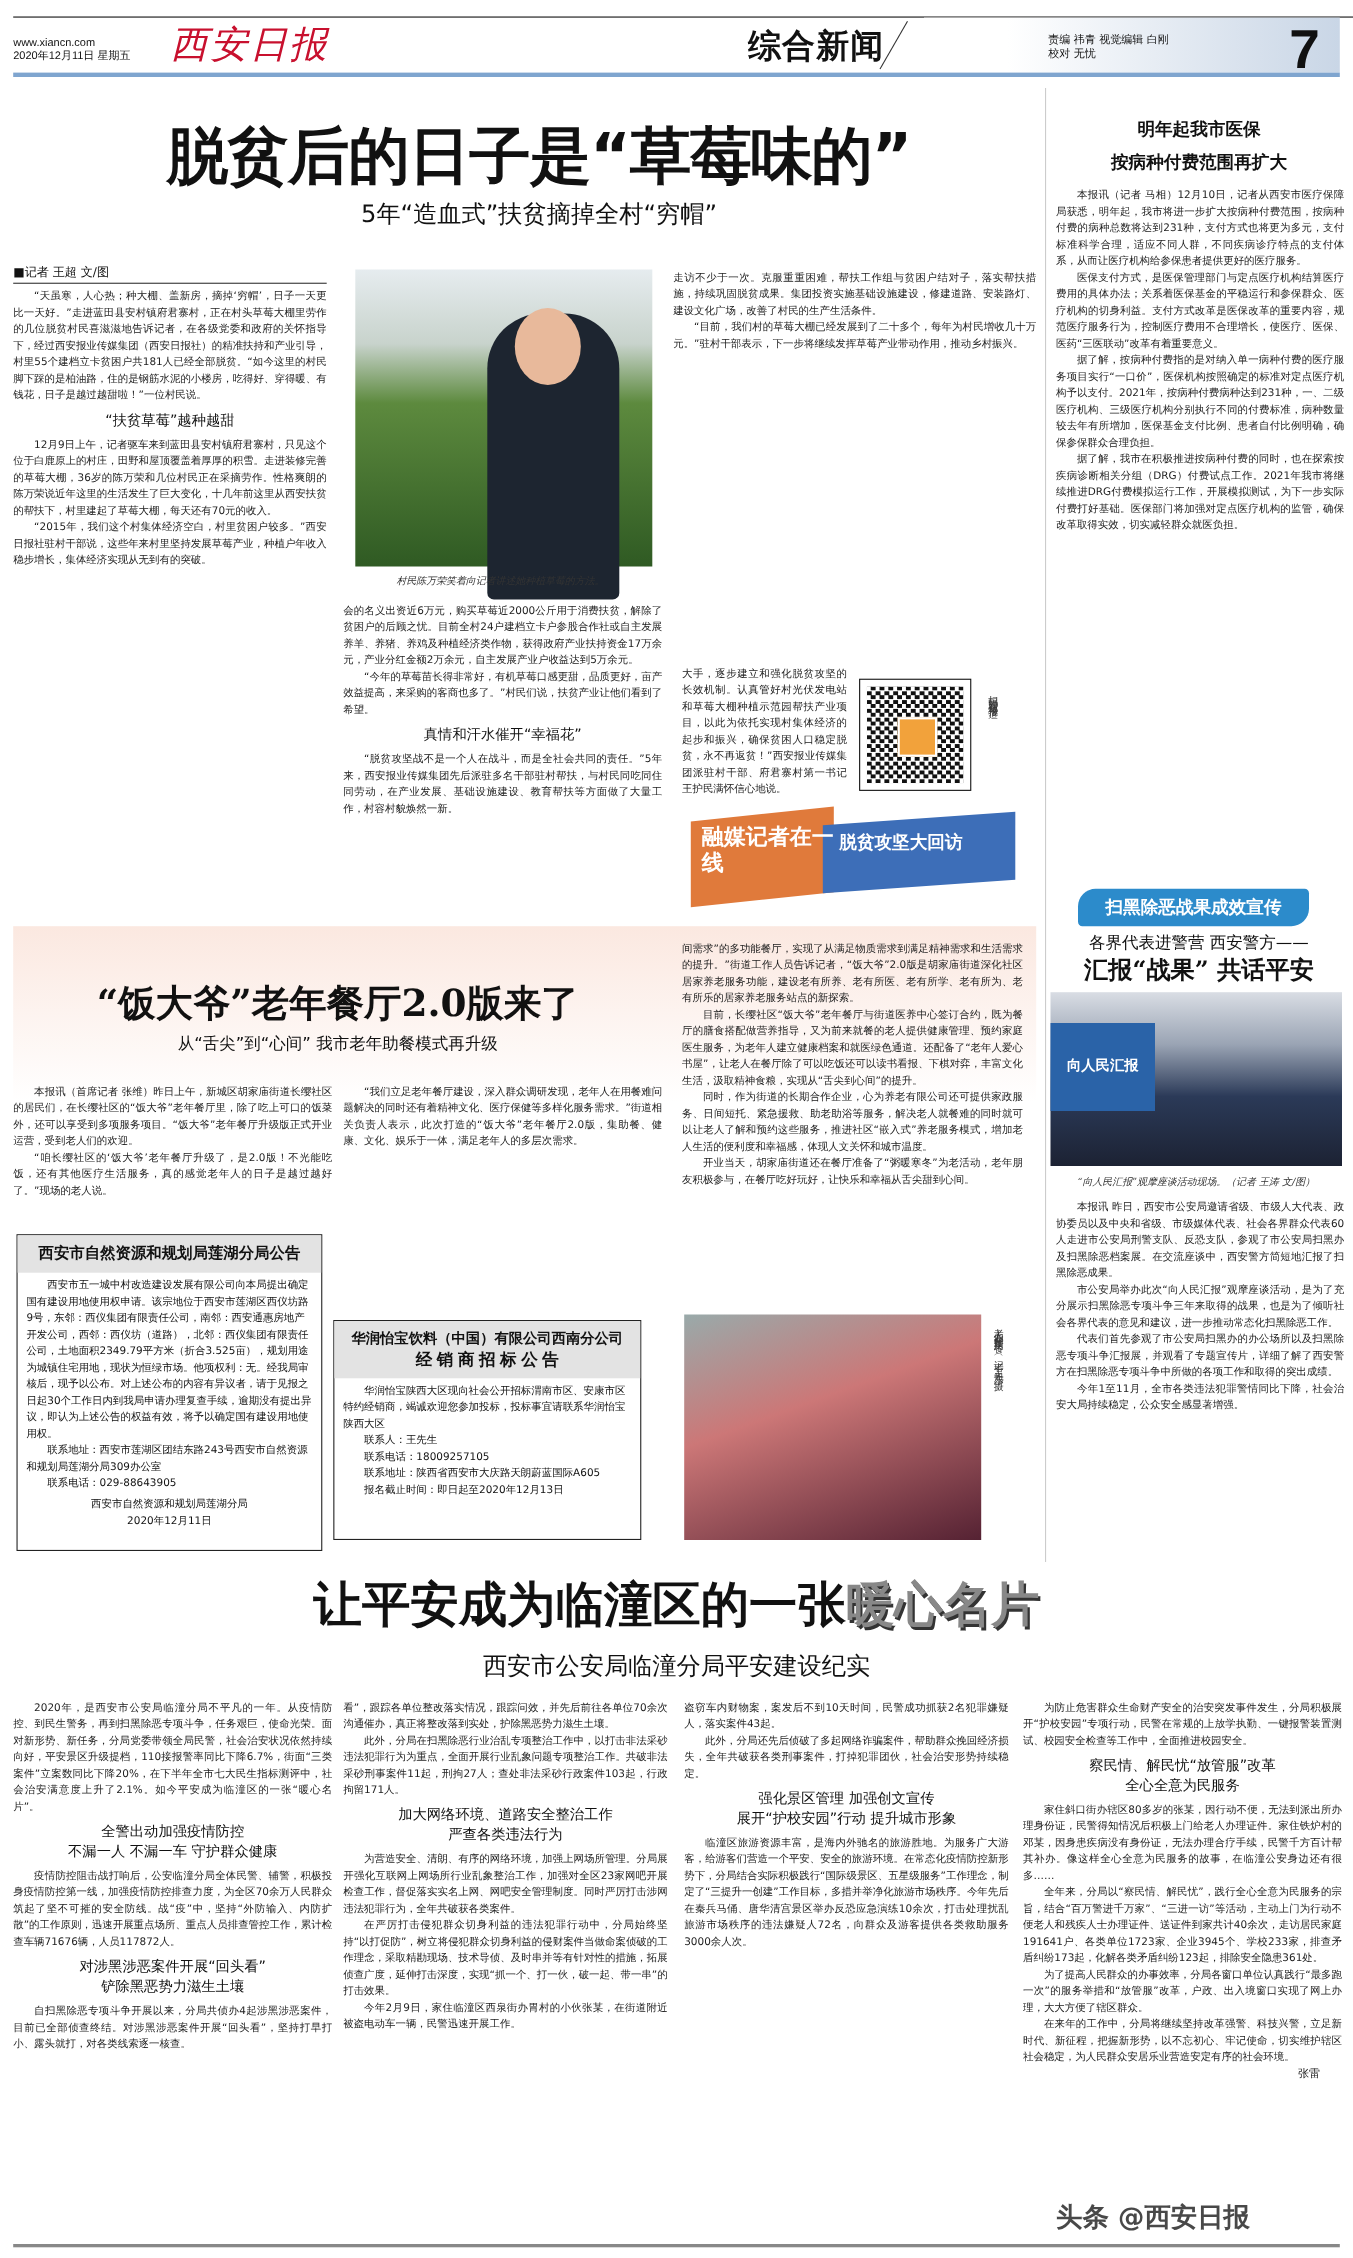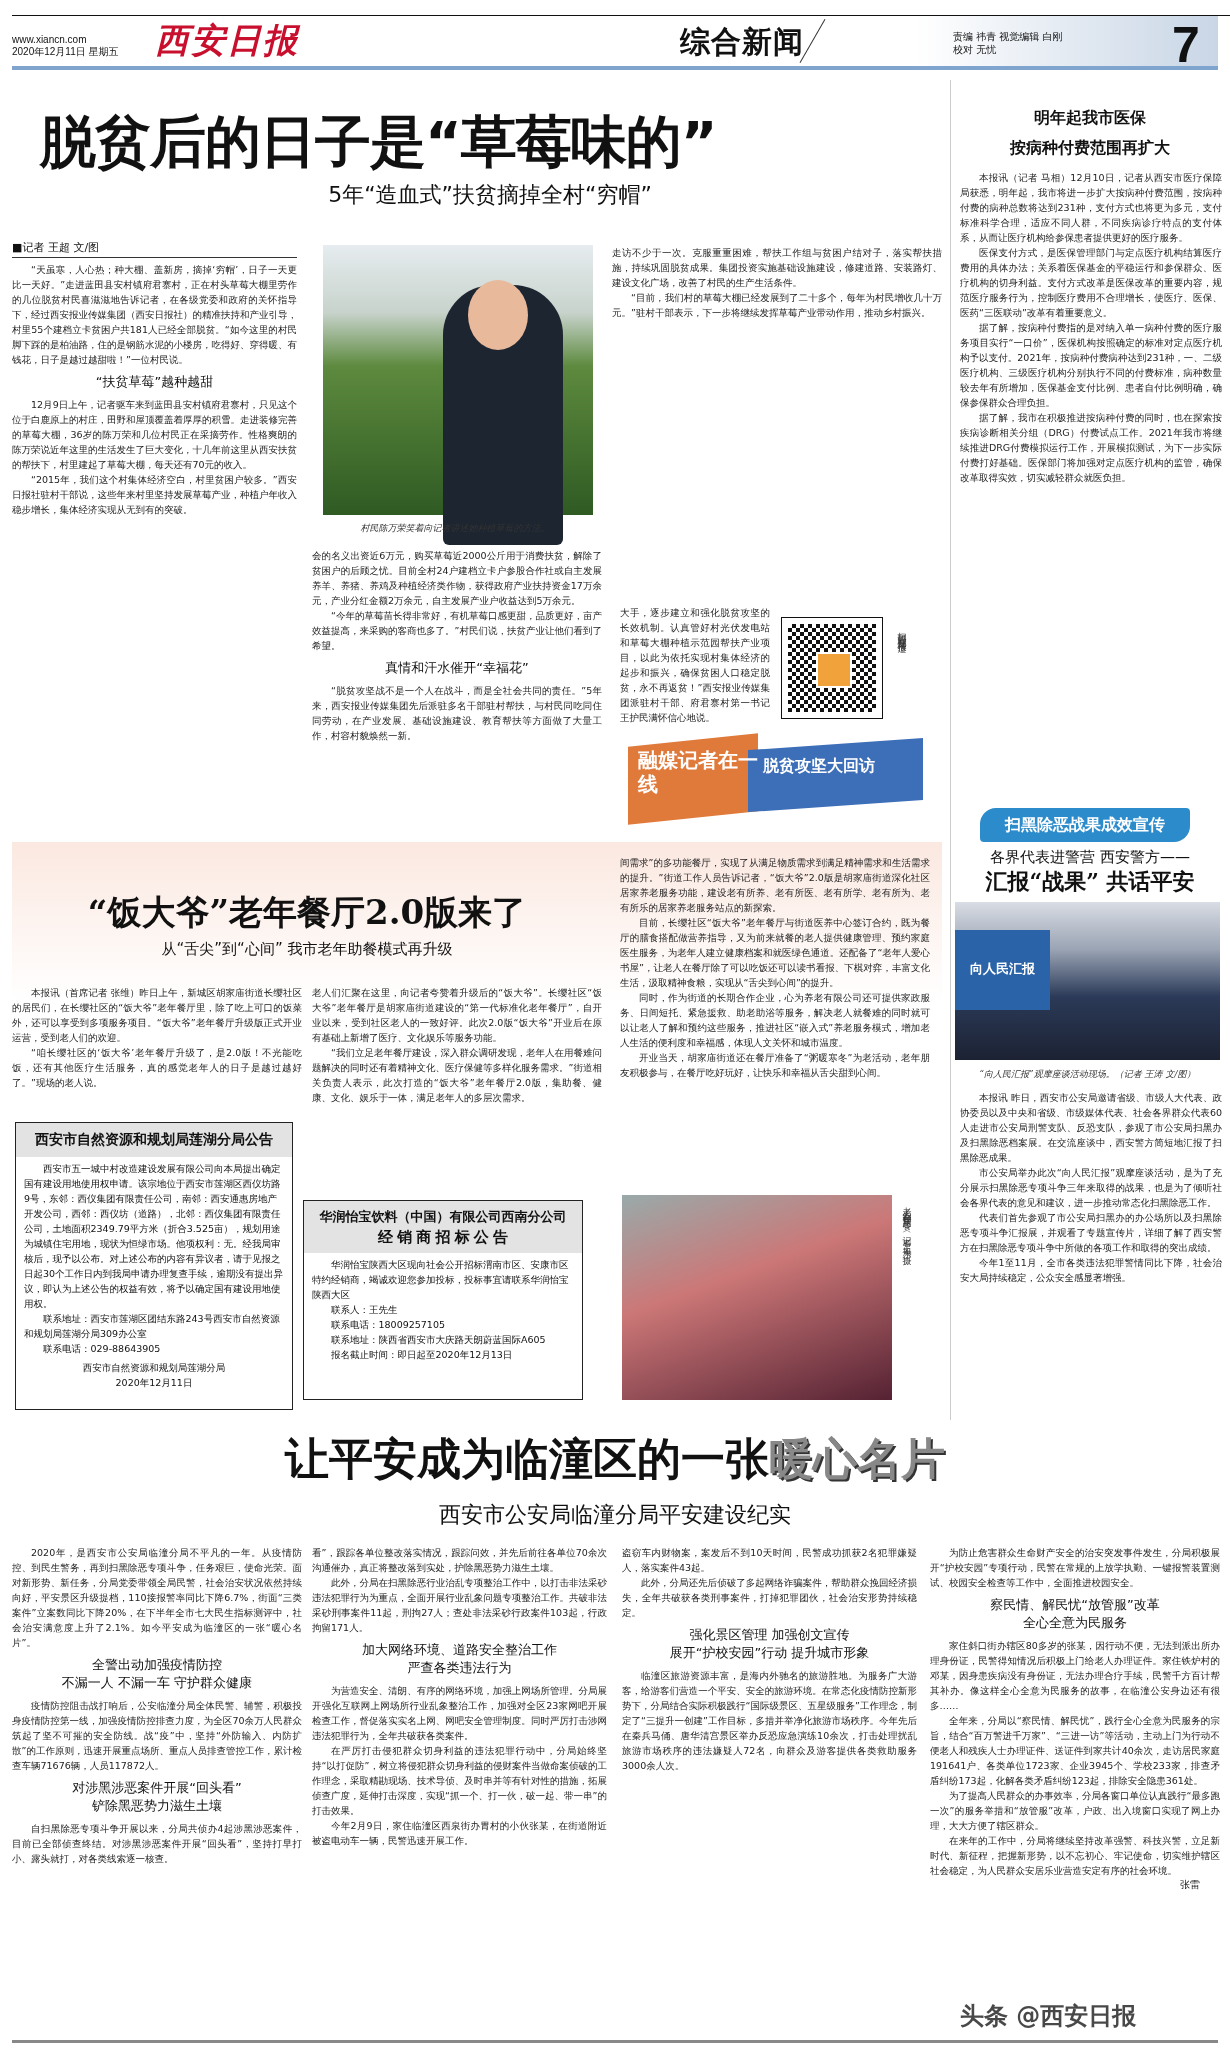--- a/index.html
+++ b/index.html
@@ -1,27 +1,27 @@
 <!DOCTYPE html>
 <html><head>
 <meta charset="utf-8">
 <style>
 *{box-sizing:border-box;margin:0;padding:0}
 body{width:1230px;height:2053px;background:#fff;font-family:"DejaVu Sans","Liberation Sans",sans-serif;color:#111;position:relative;overflow:hidden}
 .abs{position:absolute}
 .mast-line{position:absolute;left:12px;right:0;top:15px;height:1px;background:#111}
 .mast-bar{position:absolute;left:12px;right:12px;top:66px;height:4px;background:#7fa5cf}
 .site{position:absolute;left:12px;top:34px;font-size:10px;line-height:12px;font-family:"Liberation Sans",sans-serif}
-.logo{position:absolute;left:155px;top:18px;font-size:34px;color:#c8102e;font-family:"DejaVu Serif",serif;font-style:italic;font-weight:bold;letter-spacing:2px}
+.logo{position:absolute;left:155px;top:18px;font-size:34px;color:#c8102e;font-family:"DejaVu Serif",serif;font-style:italic;font-weight:normal;letter-spacing:2px}
 .section{position:absolute;left:680px;top:22px;font-size:30px;font-weight:bold;letter-spacing:1px}
 .slash{position:absolute;left:812px;top:16px;width:1px;height:50px;background:#333;transform:rotate(30deg)}
 .grad{position:absolute;left:840px;top:16px;width:378px;height:50px;background:linear-gradient(90deg,#fff 20%,#c9d6e6)}
 .editors{position:absolute;left:953px;top:30px;font-size:10px;line-height:13px}
 .pageno{position:absolute;left:1172px;top:16px;font-size:50px;font-weight:bold;font-family:"Liberation Sans",sans-serif}
-.h1{position:absolute;left:40px;top:105px;width:900px;text-align:left;font-size:56px;font-weight:bold;letter-spacing:-1px}
+.h1{position:absolute;left:40px;top:105px;width:900px;text-align:center;font-size:56px;font-weight:bold;letter-spacing:-1px}
 .h1sub{position:absolute;left:40px;top:180px;width:900px;text-align:center;font-size:22px}
 .side-h{position:absolute;left:960px;top:104px;width:260px;text-align:center;font-size:16px;font-weight:bold;line-height:30px;font-family:Liberation Mono, monospace}
 .txt{font-size:9.5px;line-height:15px;text-indent:2em;text-align:justify;color:#222}
 .byline{position:absolute;left:12px;top:240px;width:285px;border-bottom:1px solid #333;font-size:11px;padding-bottom:2px}
 .col{position:absolute;overflow:hidden}
 .subh{text-align:center;font-size:13px;margin:6px 0}
 .photo{position:absolute;background:linear-gradient(180deg,#e6ecef 0%,#c8d3cc 25%,#5d8a3e 45%,#2f5a23 100%)}
 .woman{position:absolute;left:120px;top:40px;width:120px;height:260px;background:#1d2530;border-radius:50px 50px 6px 6px}
 .face{position:absolute;left:145px;top:35px;width:60px;height:70px;background:#e8b99b;border-radius:50%}
 .cap{font-size:9px;font-style:italic;text-align:center;color:#333;font-family:"DejaVu Serif",serif}
@@ -143,21 +143,20 @@
 </div>
 
 <div class="pink"></div>
 <div class="h2">“饭大爷”老年餐厅2.0版来了</div>
 <div class="h2sub">从“舌尖”到“心间”  我市老年助餐模式再升级</div>
 <div class="col" style="left:12px;top:985px;width:290px;height:125px">
   <p class="txt">本报讯（首席记者 张维）昨日上午，新城区胡家庙街道长缨社区的居民们，在长缨社区的“饭大爷”老年餐厅里，除了吃上可口的饭菜外，还可以享受到多项服务项目。“饭大爷”老年餐厅升级版正式开业运营，受到老人们的欢迎。</p>
   <p class="txt">“咱长缨社区的‘饭大爷’老年餐厅升级了，是2.0版！不光能吃饭，还有其他医疗生活服务，真的感觉老年人的日子是越过越好了。”现场的老人说。</p>
 </div>
 <div class="col" style="left:312px;top:985px;width:290px;height:178px">
-  <p class="txt" style="text-indent:0">老人们汇聚在这里，向记者夸赞着升级后的“饭大爷”。长缨社区“饭大爷”老年餐厅是胡家庙街道建设的“第一代标准化老年餐厅”，自开业以来，受到社区老人的一致好评。此次2.0版“饭大爷”开业后在原有基础上新增了医疗、文化娱乐等服务功能。</p>
   <p class="txt">“我们立足老年餐厅建设，深入群众调研发现，老年人在用餐难问题解决的同时还有着精神文化、医疗保健等多样化服务需求。”街道相关负责人表示，此次打造的“饭大爷”老年餐厅2.0版，集助餐、健康、文化、娱乐于一体，满足老年人的多层次需求。</p>
 </div>
 <div class="col" style="left:620px;top:855px;width:310px;height:330px">
   <p class="txt" style="text-indent:0">间需求”的多功能餐厅，实现了从满足物质需求到满足精神需求和生活需求的提升。”街道工作人员告诉记者，“饭大爷”2.0版是胡家庙街道深化社区居家养老服务功能，建设老有所养、老有所医、老有所学、老有所为、老有所乐的居家养老服务站点的新探索。</p>
   <p class="txt">目前，长缨社区“饭大爷”老年餐厅与街道医养中心签订合约，既为餐厅的膳食搭配做营养指导，又为前来就餐的老人提供健康管理、预约家庭医生服务，为老年人建立健康档案和就医绿色通道。还配备了“老年人爱心书屋”，让老人在餐厅除了可以吃饭还可以读书看报、下棋对弈，丰富文化生活，汲取精神食粮，实现从“舌尖到心间”的提升。</p>
   <p class="txt">同时，作为街道的长期合作企业，心为养老有限公司还可提供家政服务、日间短托、紧急援救、助老助浴等服务，解决老人就餐难的同时就可以让老人了解和预约这些服务，推进社区“嵌入式”养老服务模式，增加老人生活的便利度和幸福感，体现人文关怀和城市温度。</p>
   <p class="txt">开业当天，胡家庙街道还在餐厅准备了“粥暖寒冬”为老活动，老年朋友积极参与，在餐厅吃好玩好，让快乐和幸福从舌尖甜到心间。</p>
 </div>
 <div class="elder"></div>
 <div class="vert" style="left:900px;top:1200px;height:200px">老人们在餐厅用餐。（记者 王旭东 摄）</div>

